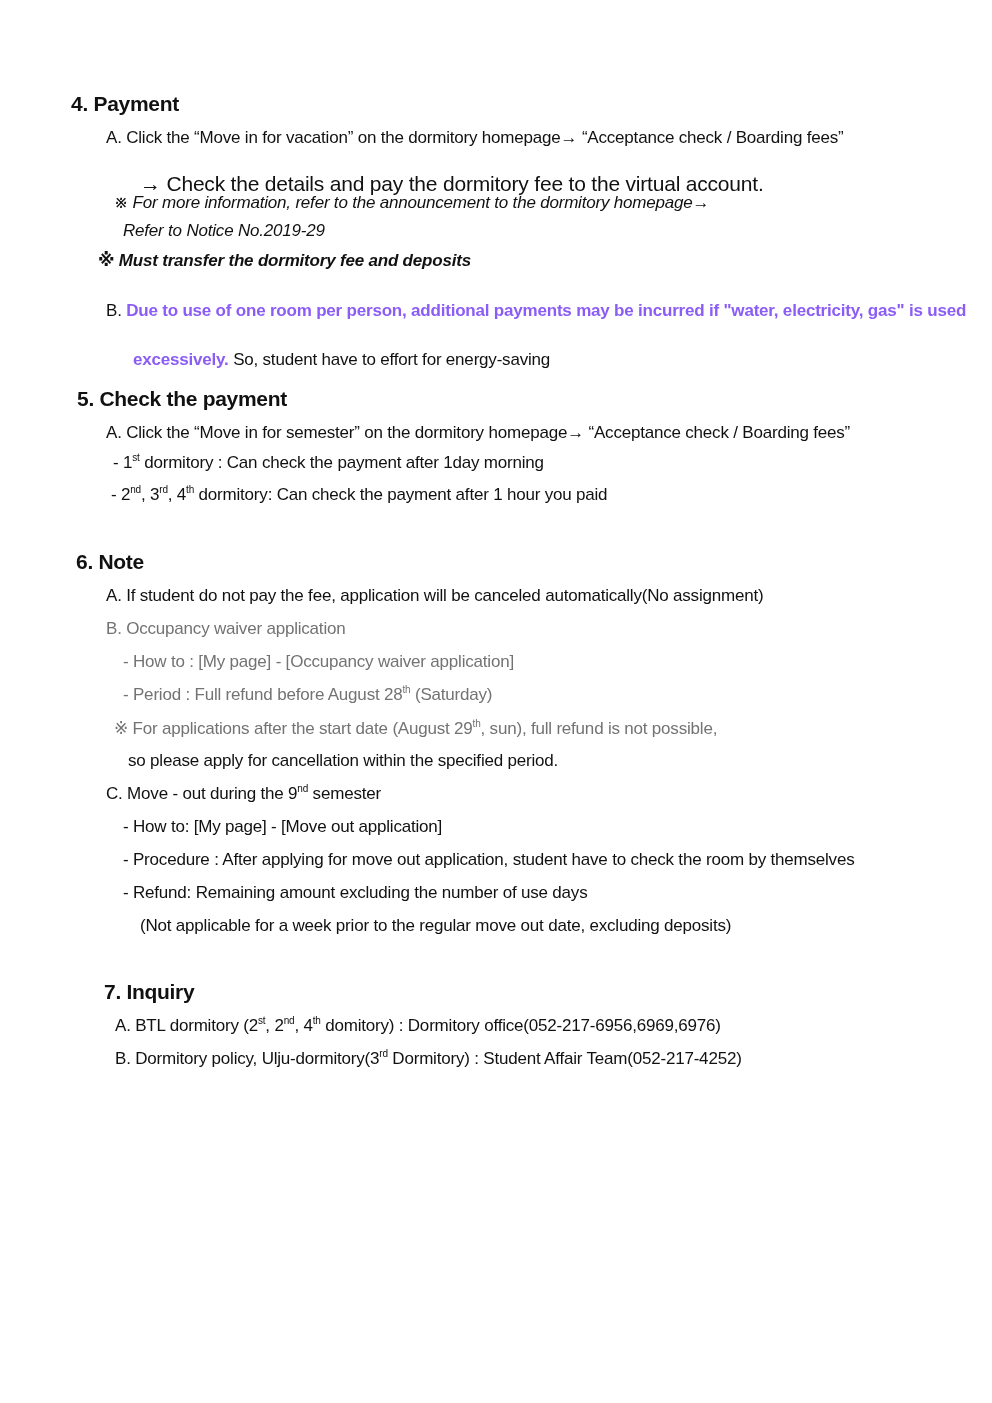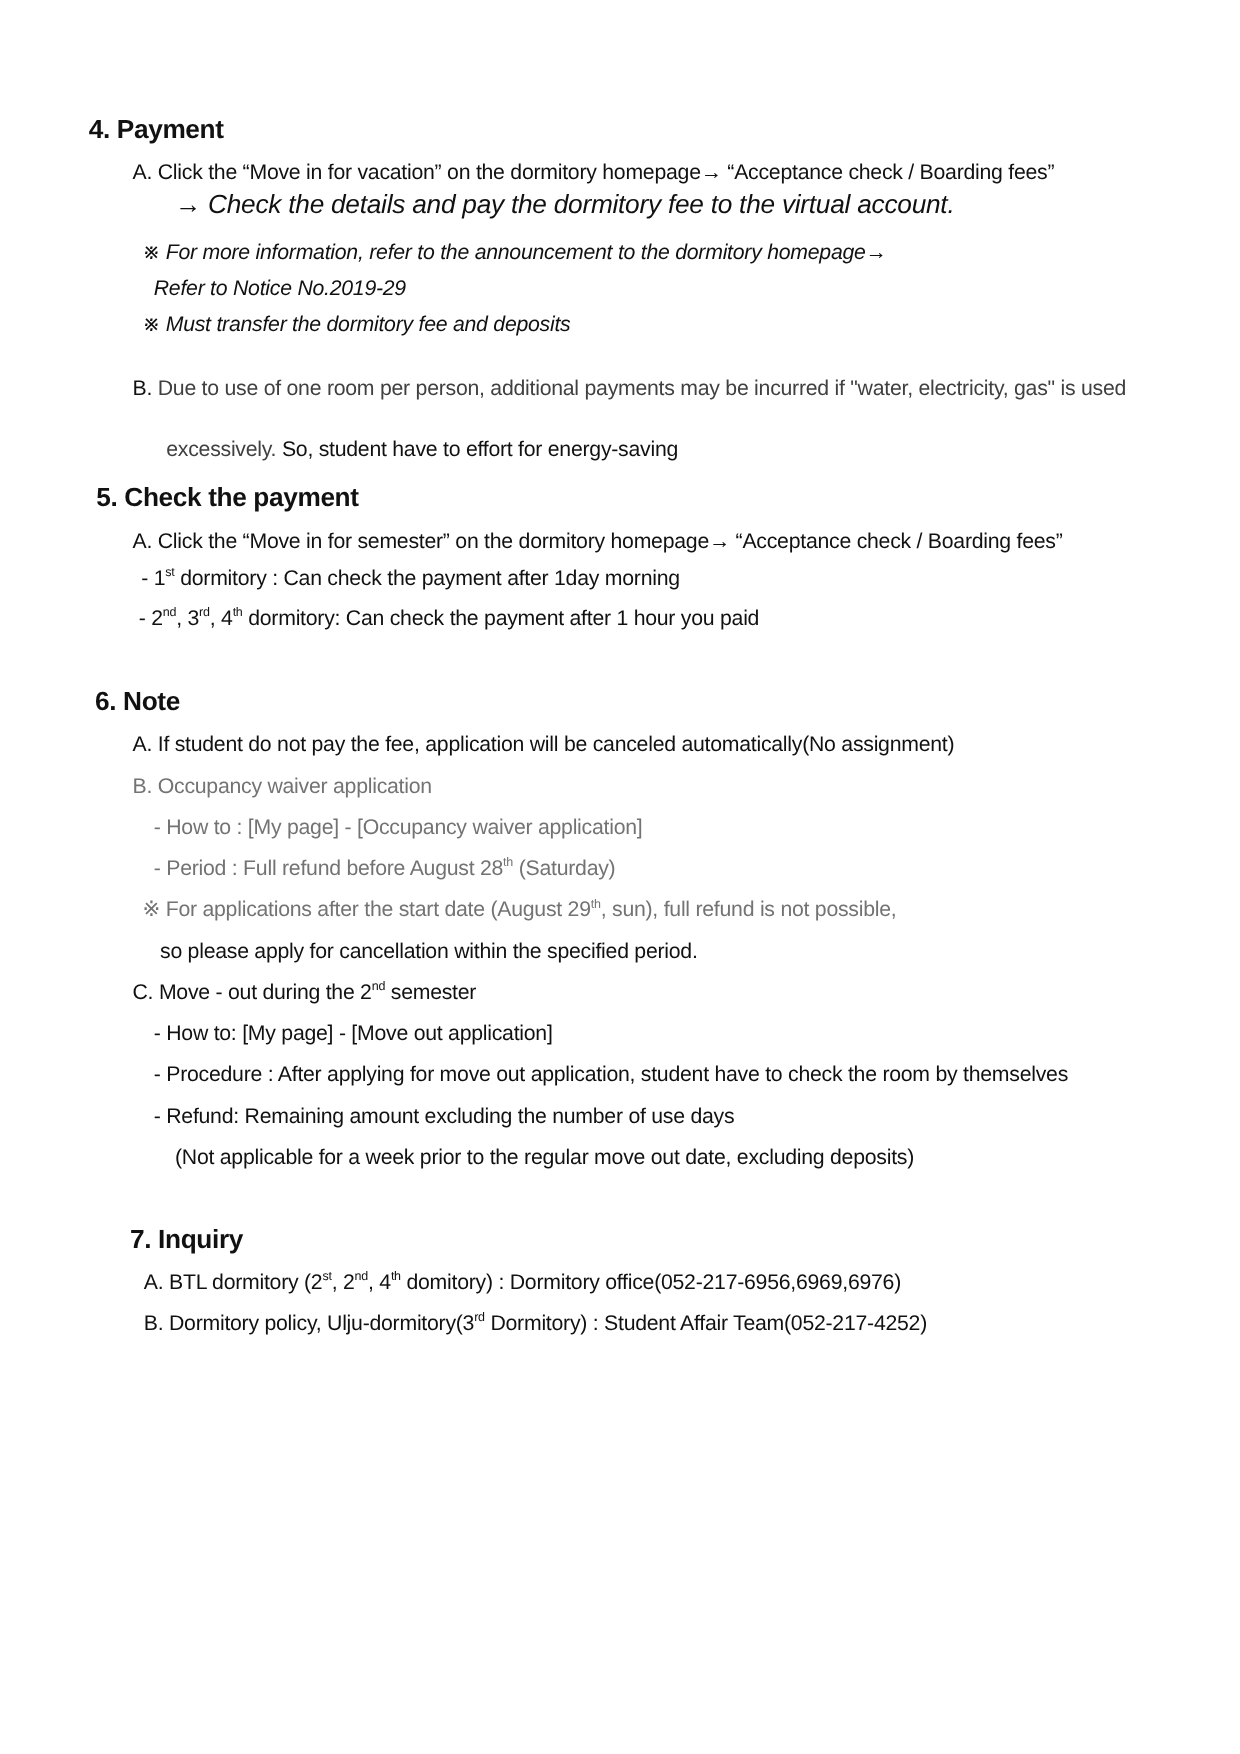--- a/index.html
+++ b/index.html
@@ -2,36 +2,36 @@
 <html><head>
 <meta charset="utf-8">
 <style>
   html, body { margin: 0; padding: 0; background: #ffffff; }
   body { width: 992px; height: 1403px; position: relative; overflow: hidden;
          font-family: "Liberation Sans", "DejaVu Sans", sans-serif; color: #111; }
   .page { position: absolute; left: 0; top: 0; width: 992px; height: 1218px; }
   .line { position: absolute; white-space: nowrap; font-size: 17px; letter-spacing: -0.2px; }
   .h { font-weight: bold; font-size: 21px; letter-spacing: -0.3px; }
   .it { font-style: italic; }
-  .blue { color: #404040; }
+  .blue { color: #8b5cf6; font-weight: bold; }
   .red { color: #737373; }
   .big { font-size: 21px; }
   sup { font-size: 10px; vertical-align: 7px; line-height: 0; }
 </style>
 </head>
 <body>
 
 <div class="page">
 
   <div class="line h" style="left:71px; top:92px;">4. Payment</div>
   <div class="line" style="left:106px; top:128px;">A.  Click the “Move in for vacation” on the dormitory homepage→ “Acceptance check / Boarding fees”</div>
-  <div class="line big" style="left:140px; top:152px;font-style:italic;">→ Check the details and pay the dormitory fee to the virtual account.</div>
+  <div class="line big" style="left:140px; top:172px;">→ Check the details and pay the dormitory fee to the virtual account.</div>
   <div class="line it" style="left:114px; top:192px;">※ For more information, refer to the announcement to the dormitory homepage→</div>
   <div class="line it" style="left:123px; top:221px;">Refer to Notice No.2019-29</div>
-  <div class="line it" style="left:114px; top:250px;">※ Must transfer the dormitory fee and deposits</div>
+  <div class="line it" style="left:98px; top:250px;font-weight:bold;">※ Must transfer the dormitory fee and deposits</div>
   <div class="line" style="left:106px; top:301px;">
     <span>B. </span><span class="blue">Due to use of one room per person, additional payments may be incurred if "water, electricity, gas" is used</span>
   </div>
   <div class="line" style="left:133px; top:350px;">
     <span class="blue">excessively.</span><span> So, student have to effort for energy-saving</span>
   </div>
 
   <div class="line h" style="left:77px; top:387px;">5. Check the payment</div>
   <div class="line" style="left:106px; top:423px;">A.  Click the “Move in for semester” on the dormitory homepage→ “Acceptance check / Boarding fees”</div>
   <div class="line" style="left:113px; top:453px;">
@@ -46,21 +46,21 @@
   <div class="line red" style="left:106px; top:619px;">B. Occupancy waiver application</div>
   <div class="line red" style="left:123px; top:652px;">- How to : [My page] - [Occupancy waiver application]</div>
   <div class="line red" style="left:123px; top:685px;">
     <span>- Period :  Full refund before August 28</span><sup>th</sup><span>  (Saturday)</span>
   </div>
   <div class="line red" style="left:114px; top:718px;">
     <span>※ For applications after the start date (August 29</span><sup>th</sup><span>, sun), full refund is not possible,</span>
   </div>
   <div class="line" style="left:128px; top:751px;">so please  apply for cancellation within the specified period.</div>
   <div class="line" style="left:106px; top:784px;">
-    <span>C.  Move - out during the 2</span><sup>nd</sup><span> semester</span>
+    <span>C.  Move - out during the 9</span><sup>nd</sup><span> semester</span>
   </div>
   <div class="line" style="left:123px; top:817px;">- How to: [My page] - [Move out application]</div>
   <div class="line" style="left:123px; top:850px;">- Procedure : After applying for move out application, student have to check the room by themselves</div>
   <div class="line" style="left:123px; top:883px;">- Refund: Remaining amount excluding the number of use days</div>
   <div class="line" style="left:140px; top:916px;">(Not applicable for a week prior to the regular move out date, excluding deposits)</div>
 
   <div class="line h" style="left:104px; top:980px;">7. Inquiry</div>
   <div class="line" style="left:115px; top:1016px;">
     <span>A. BTL dormitory (2</span><sup>st</sup><span>, 2</span><sup>nd</sup><span>, 4</span><sup>th</sup><span> domitory) : Dormitory office(052-217-6956,6969,6976)</span>
   </div>

